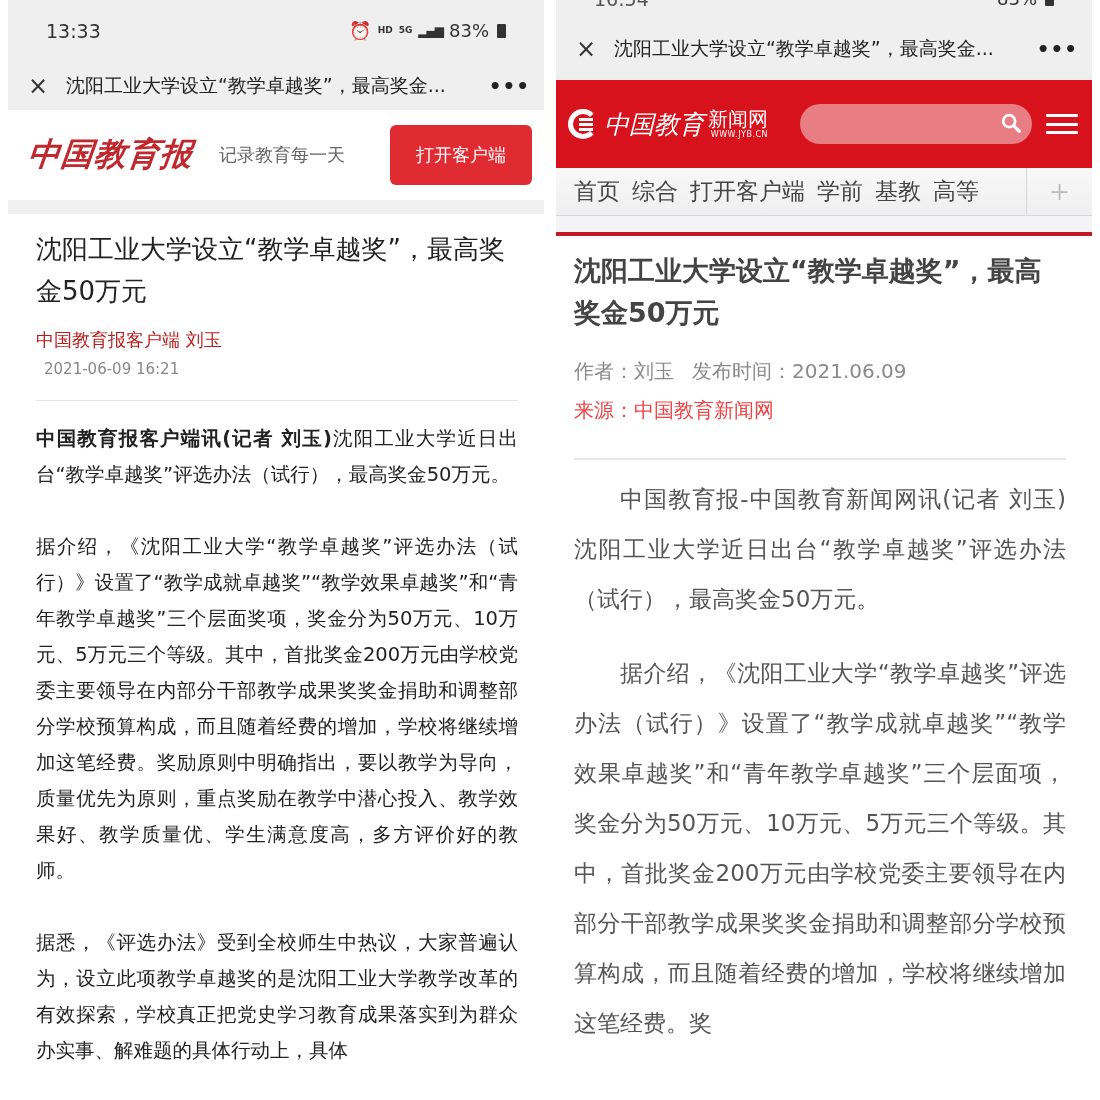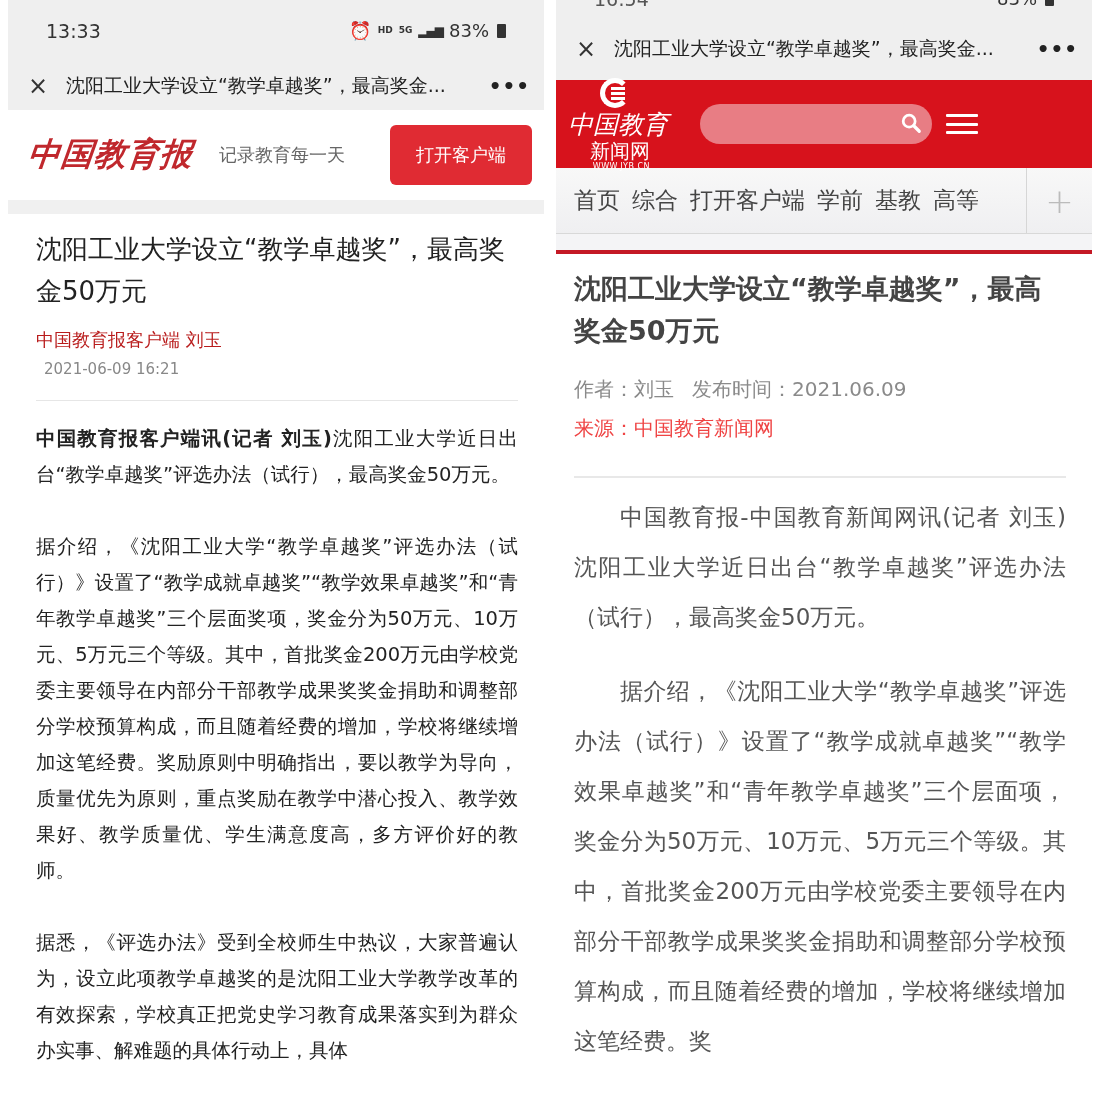--- a/index.html
+++ b/index.html
@@ -39,34 +39,34 @@
   .article { padding: 0 26px 0 28px; }
   #left .headline { font-size: 26px; line-height: 42px; color: #222; margin-top: 14px; font-weight: 500; }
   #left .meta1 { font-size: 18px; color: #b91c1c; margin-top: 16px; }
   #left .meta2 { font-size: 15px; color: #888; margin-top: 8px; margin-left: 8px; }
   #left .sep { height: 1px; background: #e6e6e6; margin: 22px 0 20px 0; }
   #left p { font-size: 19.5px; line-height: 36px; color: #222; text-align: justify; margin-bottom: 36px; }
   #left p b { font-weight: bold; }
 
   
   .sitebar { height: 88px; background: #d7121c; display: flex; align-items: center; padding: 0 10px 0 12px; }
-  .site-logo { display: flex; align-items: center; color: #fff; flex-direction: column; }
+  .site-logo { display: flex; align-items: center; color: #fff; }
   .site-logo .emblem { width: 30px; height: 30px; border: 5px solid #fff; border-right-color: transparent; border-radius: 50%; margin-right: 6px; position: relative; }
   .site-logo .emblem::after { content: ""; position: absolute; left: 6px; top: 4px; width: 14px; height: 3px; background: #fff; box-shadow: 0 5px 0 #fff, 0 10px 0 #fff; }
   .site-logo .cn { font-family: "DejaVu Serif", "Liberation Serif", serif; font-size: 25px; font-style: italic; }
   .site-logo .stack { display: flex; flex-direction: column; margin-left: 4px; line-height: 1; align-items: flex-end; }
   .site-logo .stack .xw { font-family: "DejaVu Serif", "Liberation Serif", serif; font-size: 20px; }
   .site-logo .stack .url { font-size: 8px; letter-spacing: 0.5px; margin-top: 2px; }
   .search { margin-left: 32px; width: 232px; height: 40px; background: #e87d84; border-radius: 20px; position: relative; }
   .search input { width: 100%; height: 100%; background: transparent; border: none; outline: none; padding: 0 40px 0 14px; color: #fff; font-size: 16px; }
   .search .sicon { position: absolute; right: 10px; top: 8px; width: 22px; height: 22px; }
   .menu-btn { margin-left: 14px; width: 32px; height: 26px; display: flex; flex-direction: column; justify-content: space-between; padding: 3px 0; cursor: pointer; }
   .menu-btn span { display: block; height: 3px; background: #fff; border-radius: 1px; }
 
-  .navbar { height: 66px; background: linear-gradient(#f8f8f8, #efeff1); display: flex; align-items: center; border-bottom: 1px solid #d8d8d8; }
+  .navbar { height: 48px; background: linear-gradient(#f8f8f8, #efeff1); display: flex; align-items: center; border-bottom: 1px solid #d8d8d8; font-family: Liberation Serif, serif; }
   .nav-items { flex: 1; display: flex; gap: 12px; padding-left: 18px; font-size: 23px; color: #444; white-space: nowrap; overflow: hidden; height: 100%; align-items: center; }
   .nav-plus { width: 66px; height: 100%; border-left: 1px solid #d6d6d6; display: flex; align-items: center; justify-content: center; font-size: 34px; color: #bbb; font-weight: 200; }
   .nav-gap { height: 16px; background: #f4f4f6; }
   .red-rule { height: 4px; background: #c41925; }
 
   #right .article { padding: 0 26px 0 18px; }
   #right .headline { font-size: 27px; line-height: 42px; color: #444; margin-top: 14px; }
   #right .meta-row { font-size: 20px; color: #8a8a8a; margin-top: 24px; }
   #right .meta-row span + span { margin-left: 18px; }
   #right .meta-src { font-size: 20px; color: #ef4444; margin-top: 12px; }

